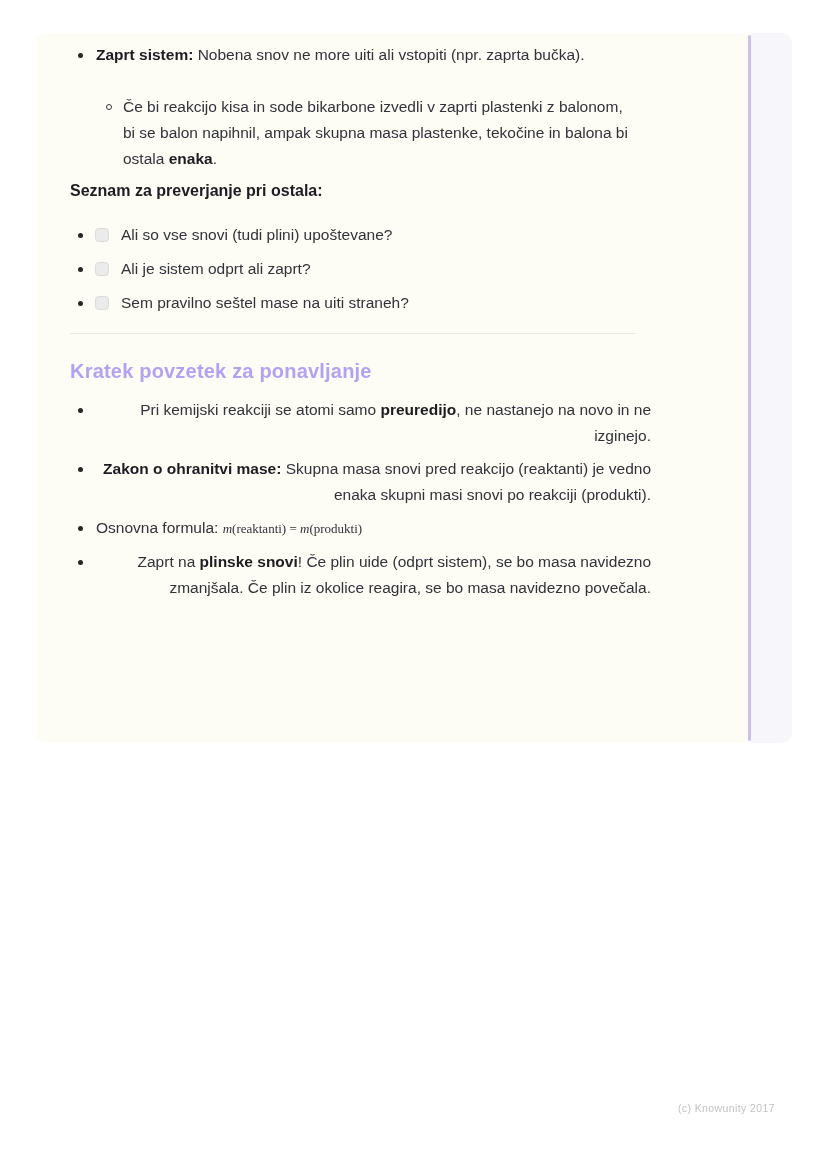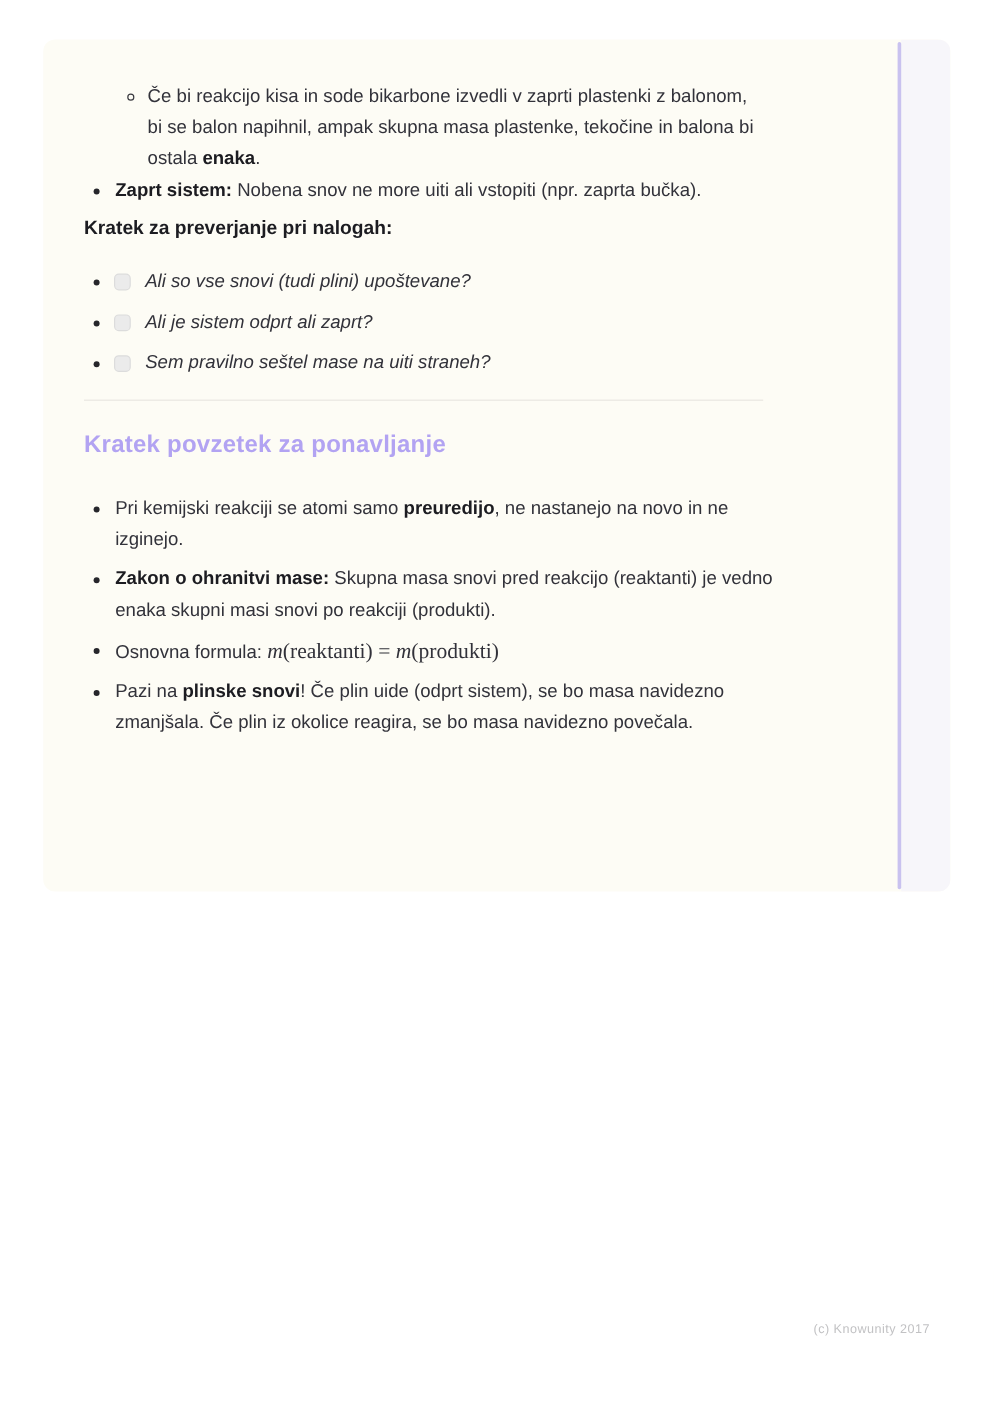--- a/index.html
+++ b/index.html
@@ -68,21 +68,20 @@
     color: #1c1c21;
     line-height: 26px;
     margin-top: 6px;
   }
   .checklist { margin-top: 18px; }
   .check-row {
     display: flex;
     align-items: center;
     margin-bottom: 8px;
     height: 26px;
-    font-style: italic;
   }
   .check-row .marker {
     width: 5px; height: 5px;
     border-radius: 50%;
     background: #26262b;
     margin: 0 12px 0 8px;
     flex: 0 0 auto;
   }
   .checkbox {
     width: 14px; height: 14px;
@@ -100,25 +99,25 @@
     width: 566px;
   }
   .summary-title {
     margin-top: 22px;
     font-size: 20px;
     line-height: 30px;
     font-weight: bold;
     color: #b2a3f2;
     letter-spacing: 0.2px;
   }
-  .summary { margin-top: 25px; }
+  .summary { margin-top: 11px; text-align: right; }
   .summary .li { margin-bottom: 7px; }
   .math {
     font-family: "Liberation Serif", serif;
-    font-size: 18px;
+    font-size: 13px;
   }
   .math .var { font-style: italic; }
   .footer {
     position: absolute;
     top: 1102px;
     right: 53px;
     font-size: 10.5px;
     line-height: 13px;
     color: #c2c2c4;
     letter-spacing: 0.4px;
@@ -126,31 +125,31 @@
 </style>
 </head>
 <body>
 
 <div class="page-card">
   <div class="side-strip"></div>
   <div class="side-line"></div>
 
   <div class="content">
 
+    <div class="li">
+      <span class="marker"></span>
+      <div class="text"><b>Zaprt sistem:</b><span> Nobena snov ne more uiti ali vstopiti (npr. zaprta bučka).</span></div>
+    </div>
+
     <div class="li li-sub">
       <span class="marker hollow"></span>
       <div class="text"><span>Če bi reakcijo kisa in sode bikarbone izvedli v zaprti plastenki z balonom, bi se balon napihnil, ampak skupna masa plastenke, tekočine in balona bi ostala </span><b>enaka</b><span>.</span></div>
     </div>
 
-    <div class="li">
-      <span class="marker"></span>
-      <div class="text"><b>Zaprt sistem:</b><span> Nobena snov ne more uiti ali vstopiti (npr. zaprta bučka).</span></div>
-    </div>
-
-    <div class="section-title">Kratek za preverjanje pri nalogah:</div>
+    <div class="section-title">Seznam za preverjanje pri ostala:</div>
 
     <div class="checklist">
       <div class="check-row">
         <span class="marker"></span>
         <span class="checkbox"></span>
         <span>Ali so vse snovi (tudi plini) upoštevane?</span>
       </div>
       <div class="check-row">
         <span class="marker"></span>
         <span class="checkbox"></span>
@@ -179,21 +178,21 @@
         <div class="text"><span></span><b>Zakon o ohranitvi mase:</b><span> Skupna masa snovi pred reakcijo (reaktanti) je vedno enaka skupni masi snovi po reakciji (produkti).</span></div>
       </div>
 
       <div class="li">
         <span class="marker"></span>
         <div class="text"><span>Osnovna formula: </span><span class="math"><span class="var">m</span><span>(reaktanti)</span><span> = </span><span class="var">m</span><span>(produkti)</span></span></div>
       </div>
 
       <div class="li">
         <span class="marker"></span>
-        <div class="text"><span>Pazi na </span><b>plinske snovi</b><span>! Če plin uide (odprt sistem), se bo masa navidezno zmanjšala. Če plin iz okolice reagira, se bo masa navidezno povečala.</span></div>
+        <div class="text"><span>Zaprt na </span><b>plinske snovi</b><span>! Če plin uide (odprt sistem), se bo masa navidezno zmanjšala. Če plin iz okolice reagira, se bo masa navidezno povečala.</span></div>
       </div>
 
 
     </div>
   </div>
 </div>
 
 <div class="footer">(c) Knowunity 2017</div>
 
 </body></html>

